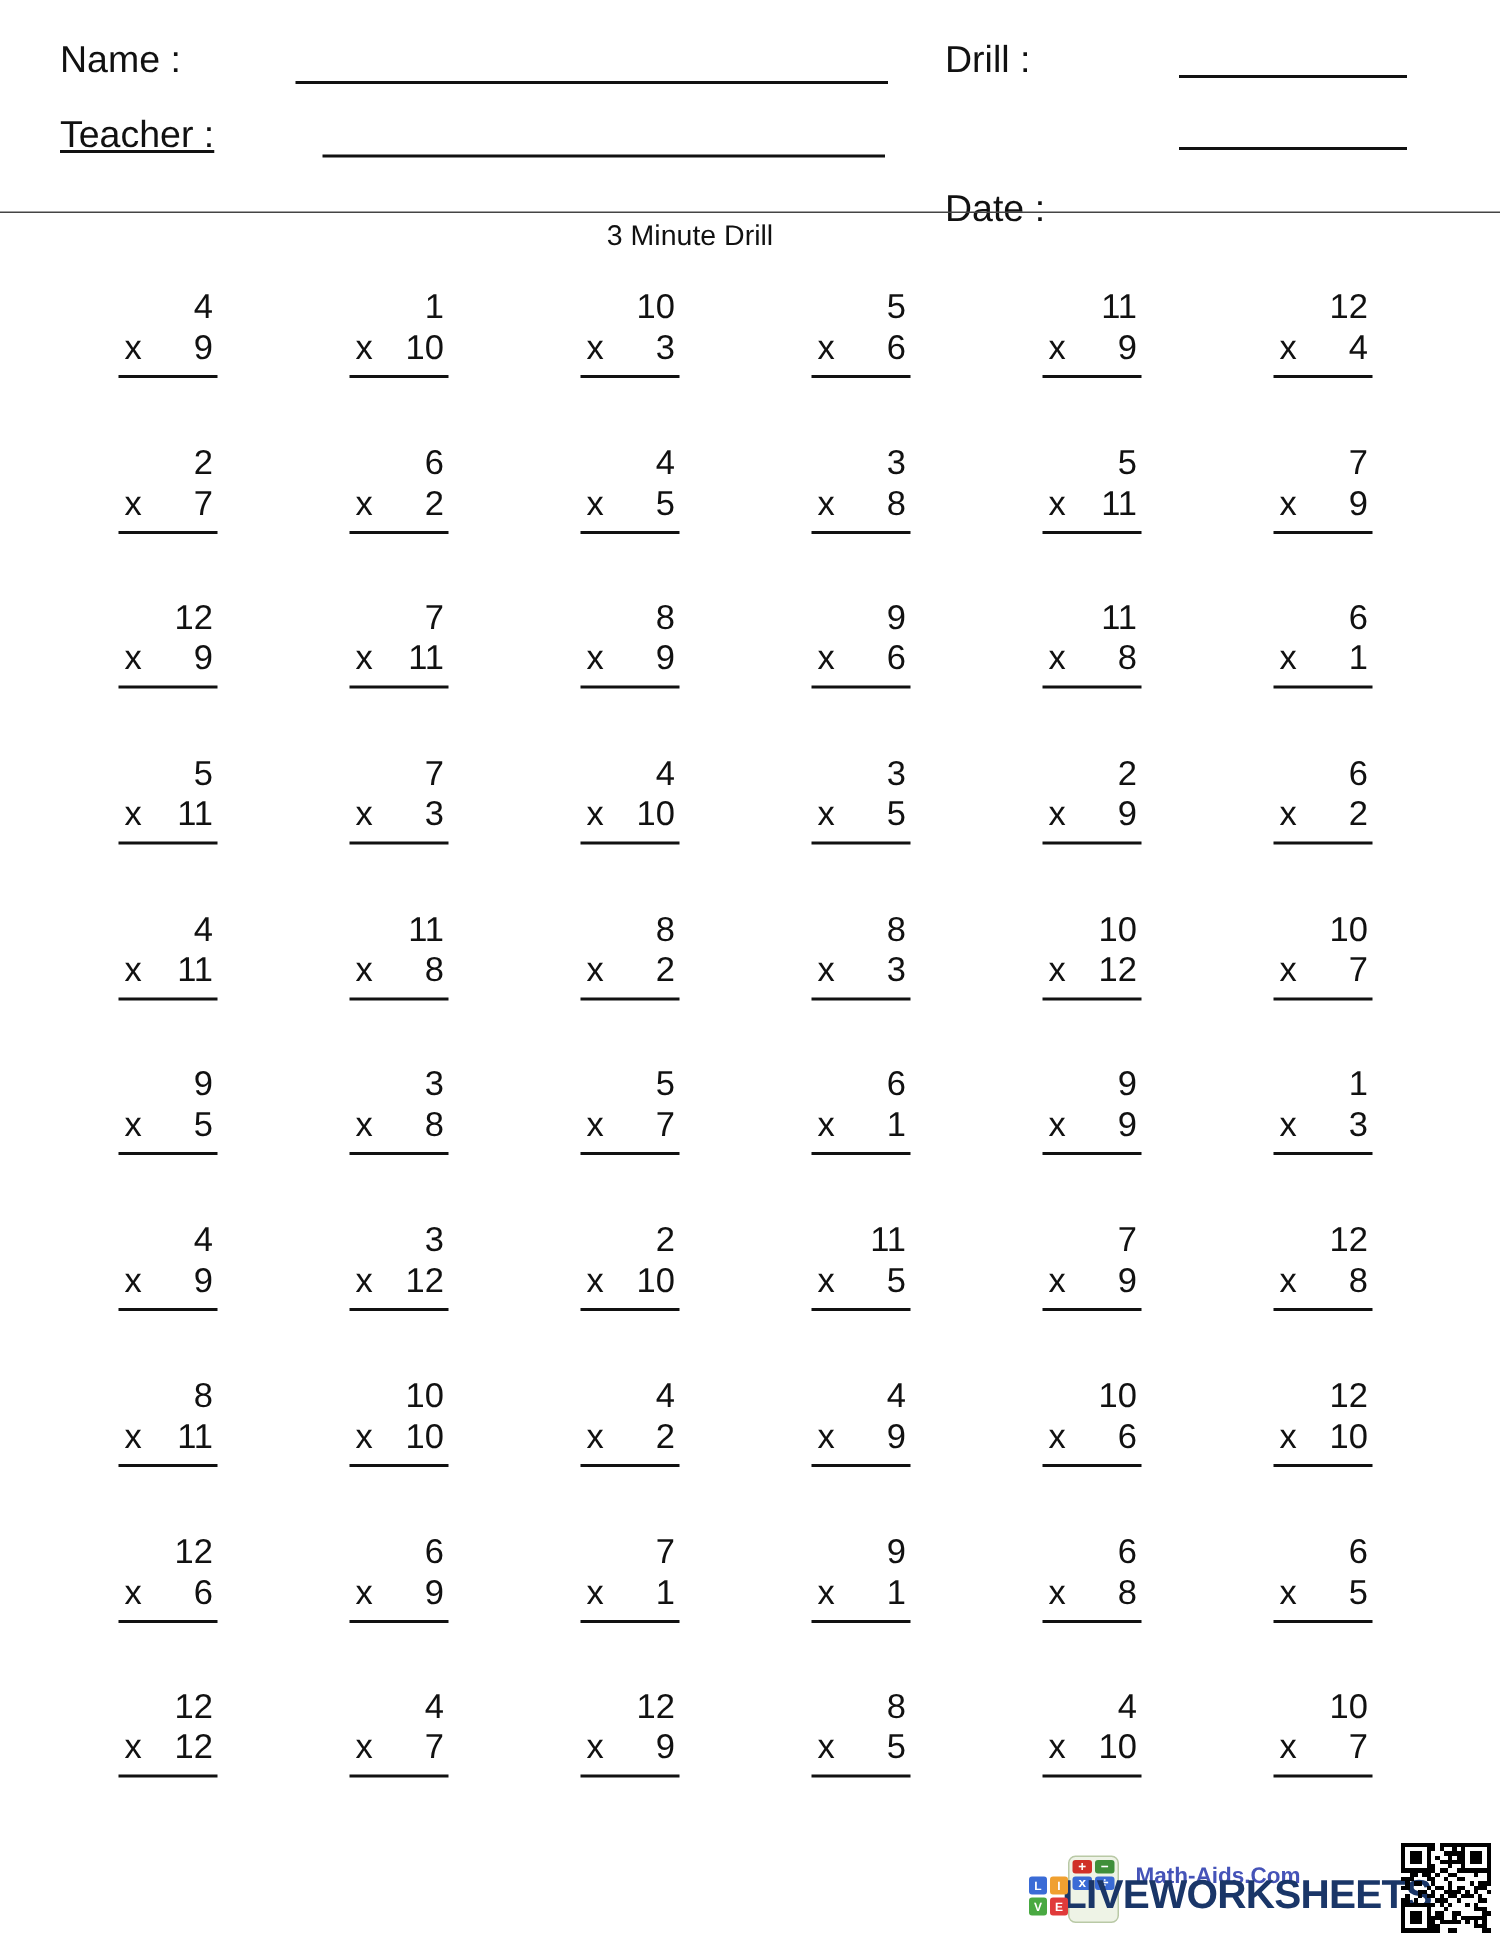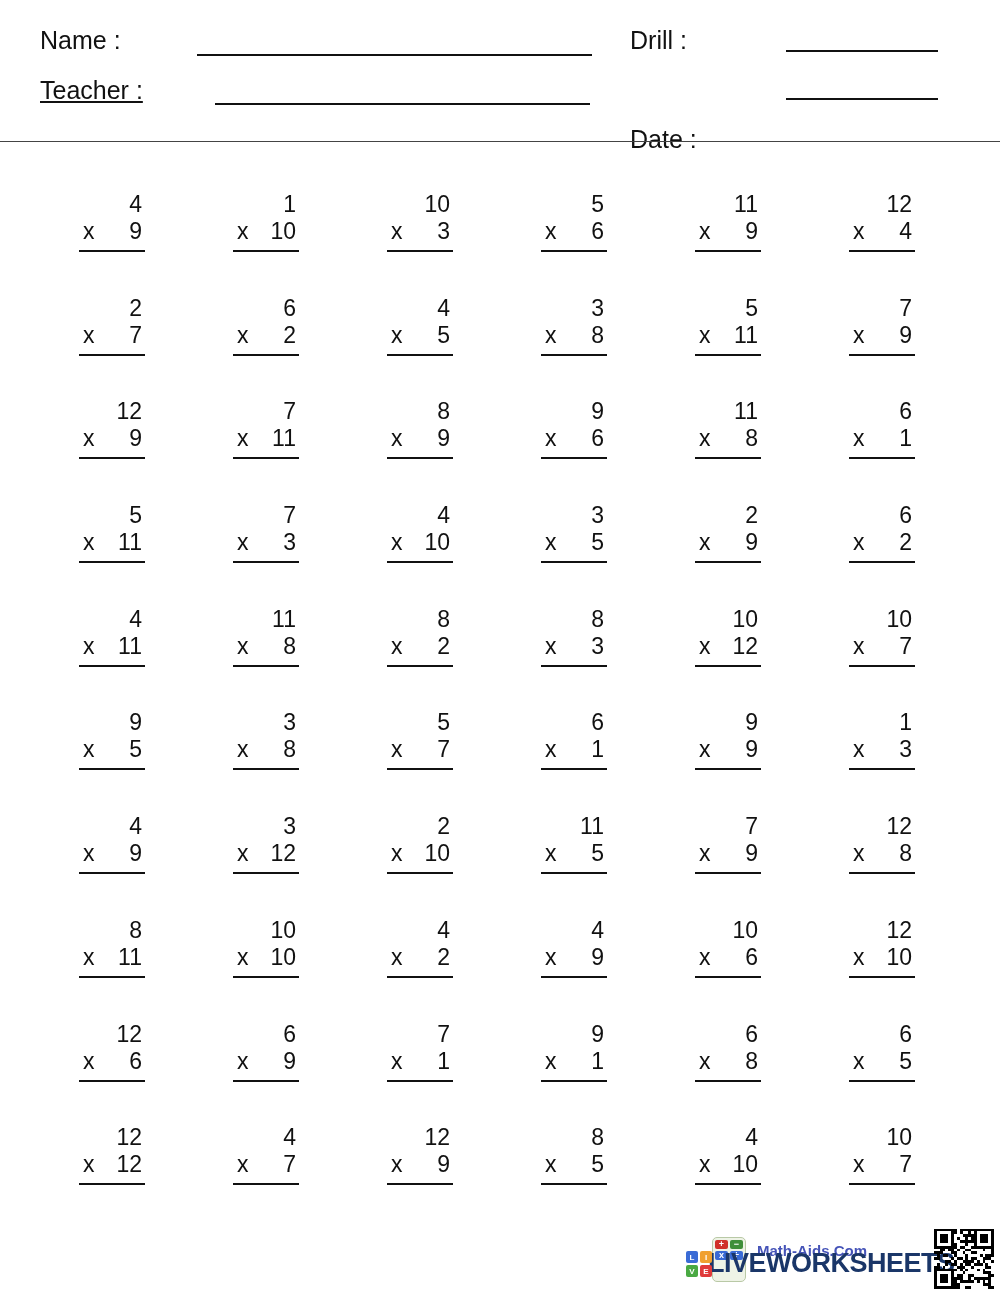--- a/index.html
+++ b/index.html
@@ -93,20 +93,21 @@
   <span class="hdr-label lbl-score">Drill :</span>
   <span class="hdr-label lbl-date">Date :</span>
 
   <div class="blank-line line-name"></div>
   <div class="blank-line line-teacher"></div>
   <div class="blank-line line-score"></div>
   <div class="blank-line line-date"></div>
 
   <div class="divider"></div>
 
+  <div class="title">3 Minute Drill</div>
 
   <div class="grid" id="problems-grid">
   <div class="cell">
     <div class="problem">
       <div class="p-top">4</div>
       <div class="p-row2">
         <span class="p-op">x</span>
         <span class="p-bottom">9</span>
       </div>
       <div class="p-answer"></div>

